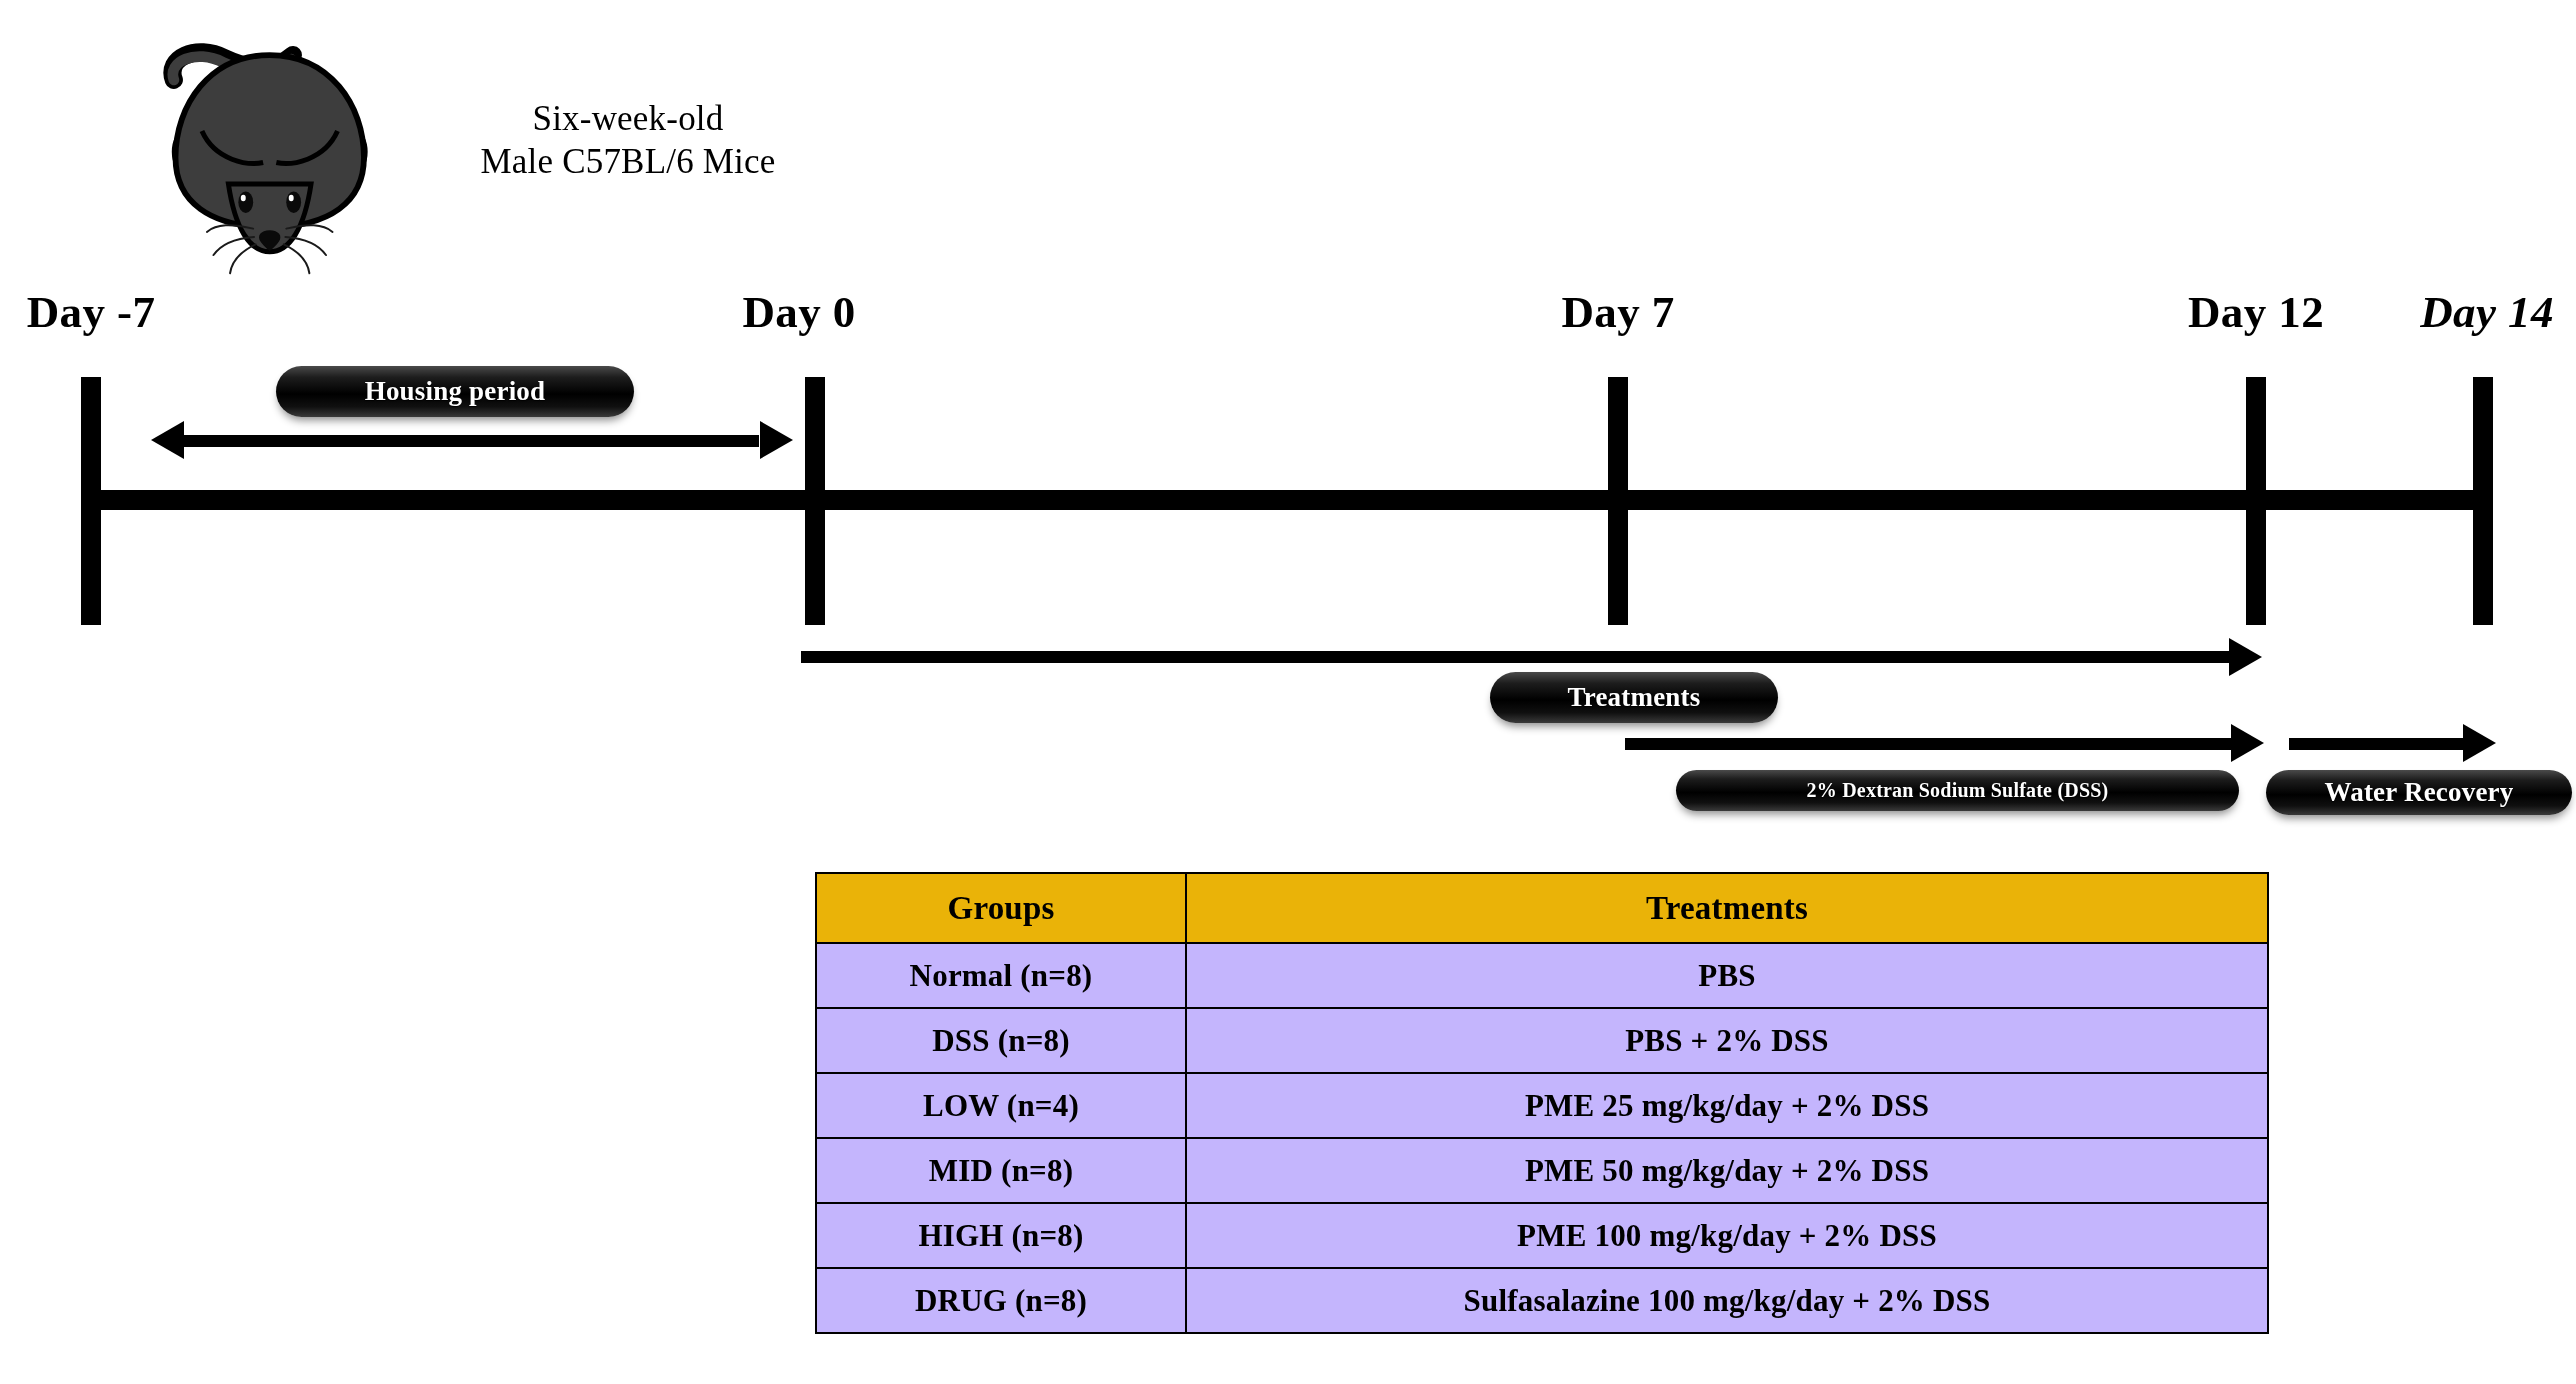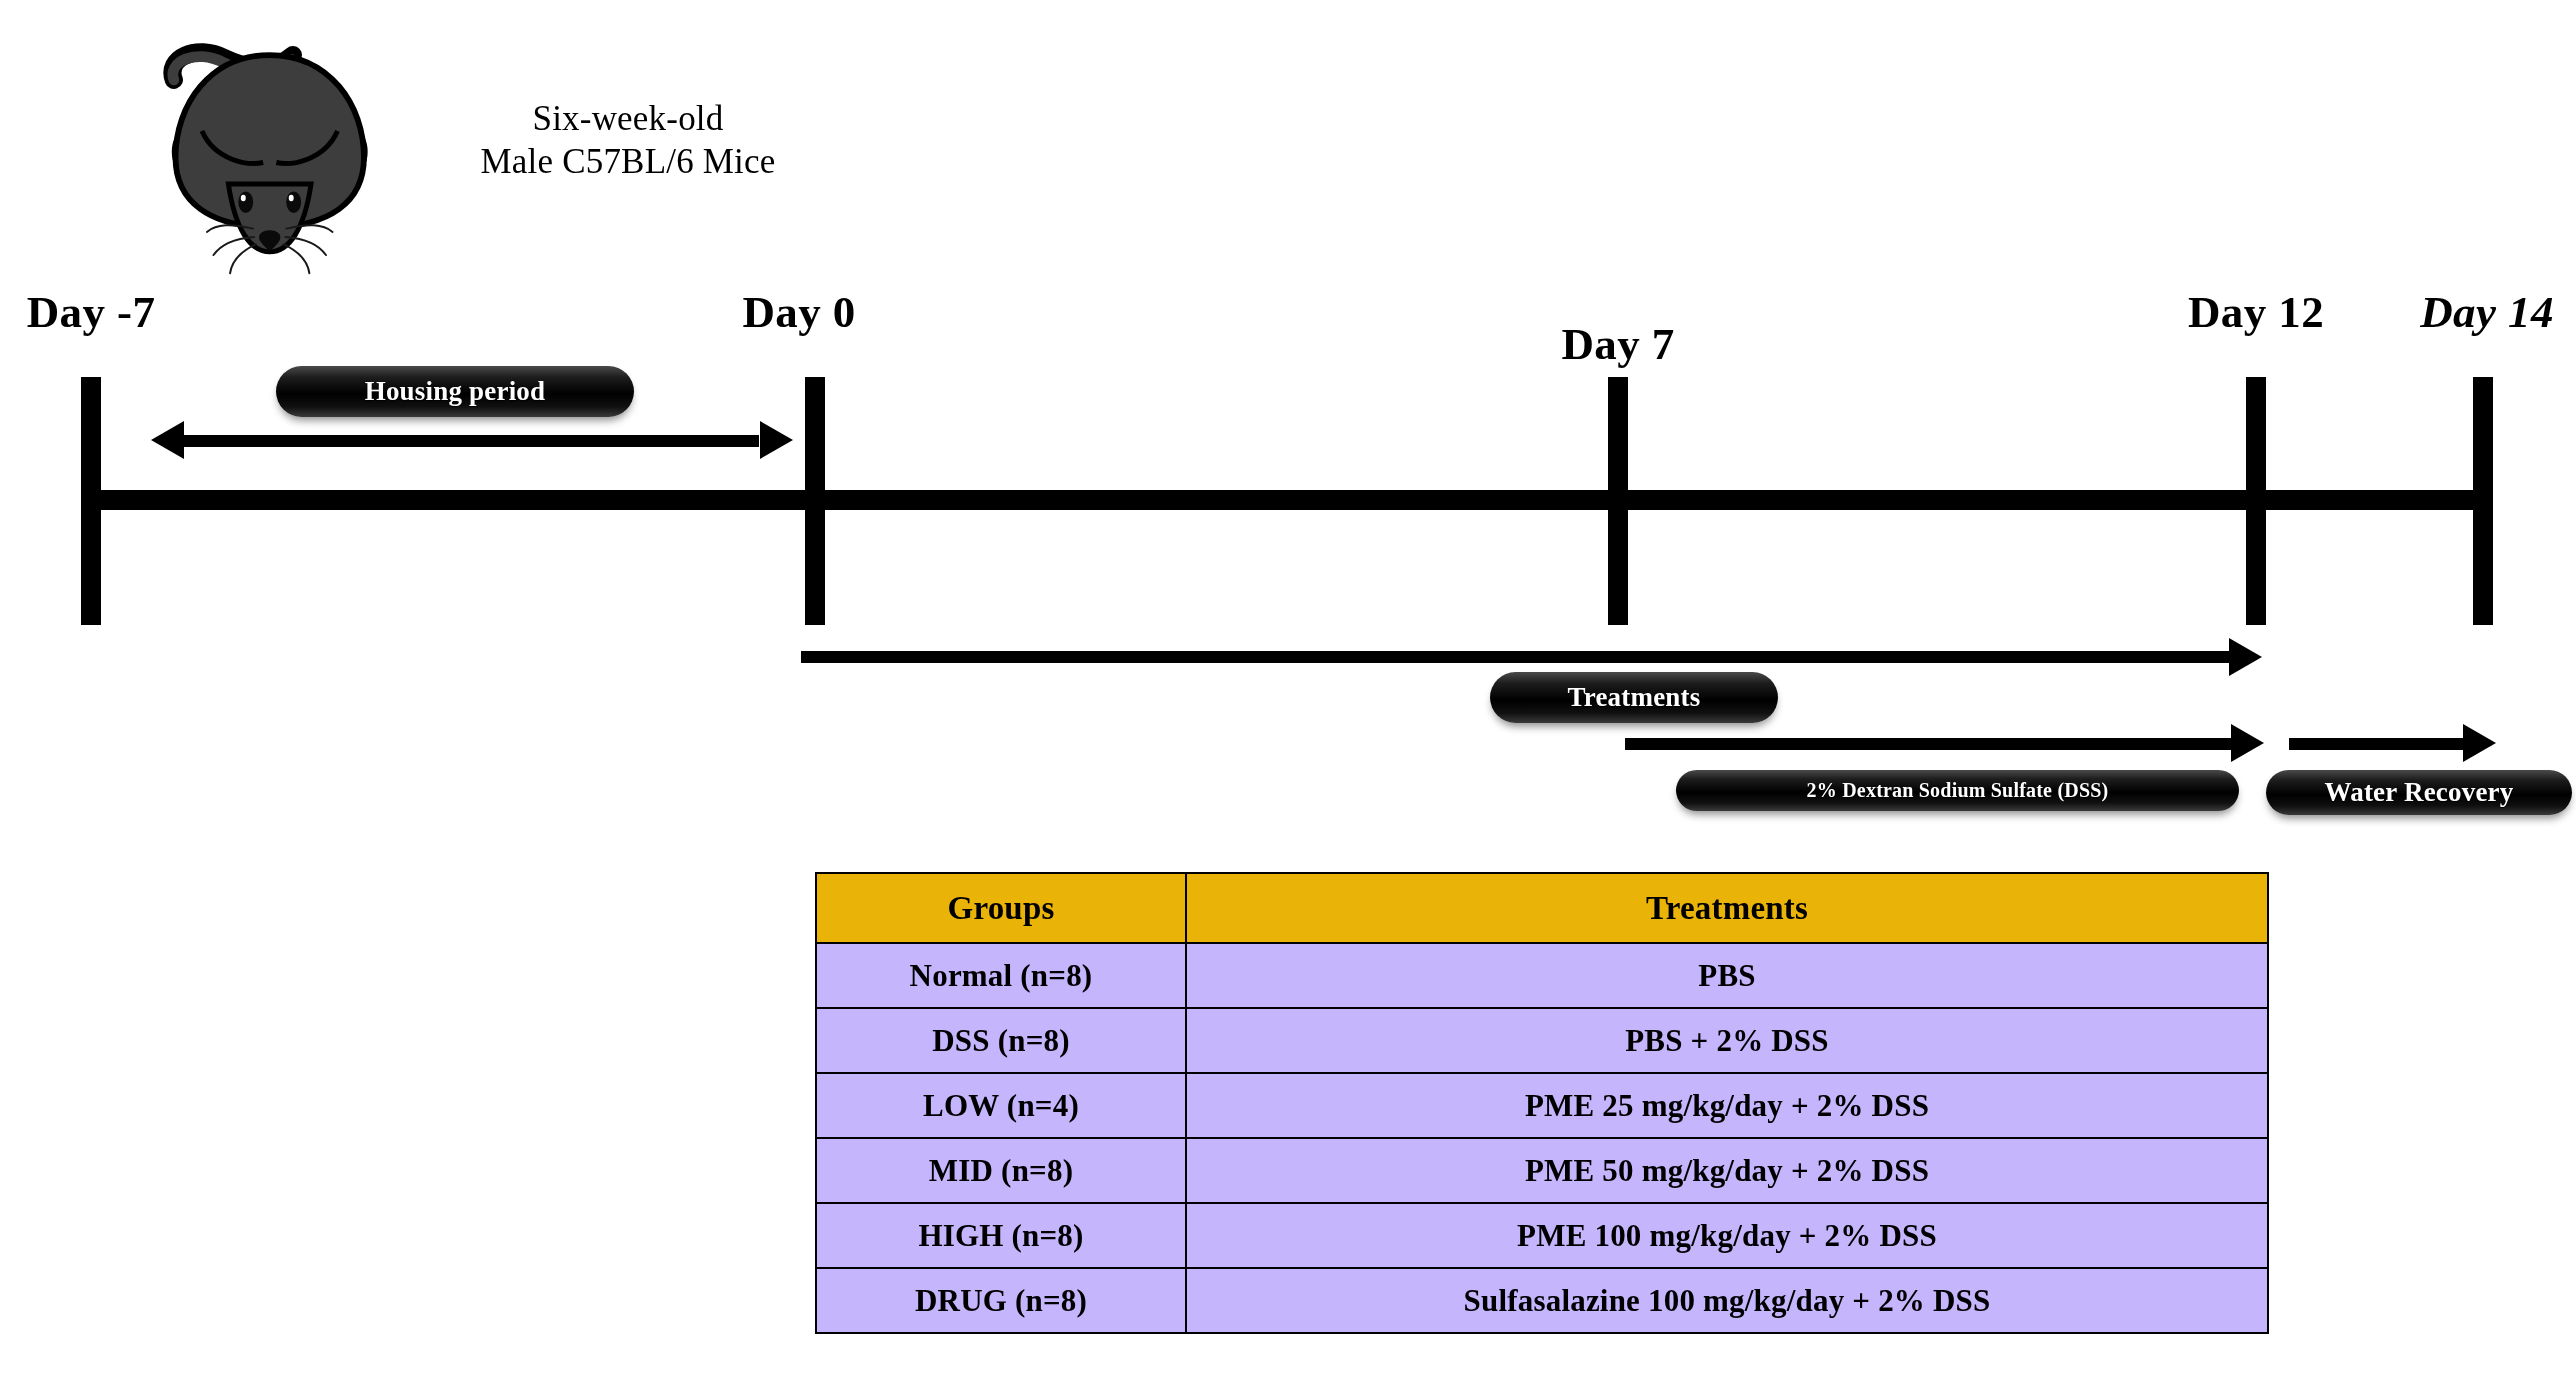--- a/index.html
+++ b/index.html
@@ -90,21 +90,21 @@
     </svg>
   </div>
 
   <div class="caption">
     <div>Six-week-old</div>
     <div>Male C57BL/6 Mice</div>
   </div>
 
   <div class="daylabel" style="left:91px;">Day -7</div>
   <div class="daylabel" style="left:799px;text-align:center;">Day 0</div>
-  <div class="daylabel" style="left:1618px;margin-top:32px;">Day 7</div>
+  <div class="daylabel" style="left:1618px;">Day 7</div>
   <div class="daylabel" style="left:2256px;">Day 12</div>
   <div class="daylabel" style="left:2487px;font-style:italic;">Day 14</div>
 
   <div class="axis"></div>
   <div class="tick" style="left:91px;top:377px;height:248px;"></div>
   <div class="tick" style="left:815px;top:377px;height:248px;"></div>
   <div class="tick" style="left:1618px;top:377px;height:248px;"></div>
   <div class="tick" style="left:2256px;top:377px;height:248px;"></div>
   <div class="tick" style="left:2483px;top:377px;height:248px;"></div>
 

